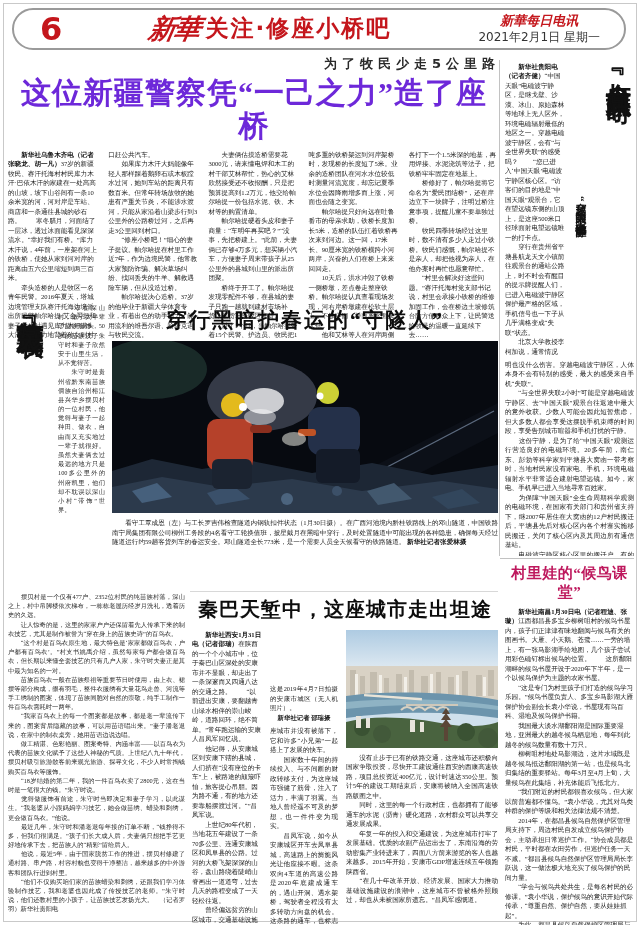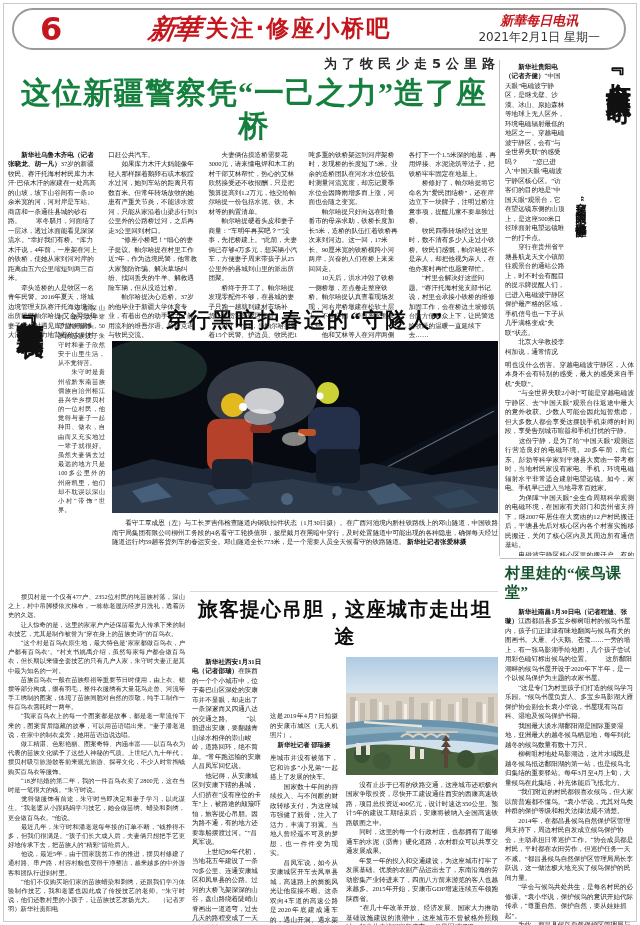--- a/index.html
+++ b/index.html
@@ -20,36 +20,36 @@
   .hlogo .l1{color:#c4161c;font-weight:bold;font-size:13px;font-style:italic;}
   .hlogo .l2{font-size:12px;color:#333;font-family:"DejaVu Sans",sans-serif;}
   
   .flow{white-space:pre-line;text-align:justify;}
   .bodytxt{font-size:6.6px;line-height:1.44;color:#222;}
   b{color:#111;}
   
   .art1{position:absolute;left:8px;top:55px;width:492px;}
   .kicker{text-align:right;font-size:13px;color:#2a2a2a;letter-spacing:5px;font-weight:bold;
           font-family:"DejaVu Sans","Liberation Sans",sans-serif;}
-  .h1a{text-align:center;font-size:30px;font-weight:bold;color:#15803d;letter-spacing:1px;
+  .h1a{text-align:center;font-size:30px;font-weight:bold;color:#6d28d9;letter-spacing:1px;
        margin-top:3px;line-height:1.1;}
   .a1body{margin-top:8px;height:216px;column-count:5;column-gap:9px;overflow:hidden;}
   
   .vline1{position:absolute;left:499px;top:60px;width:1px;height:496px;background:#c2c2c2;}
   .art2{position:absolute;left:505px;top:60px;width:129px;height:496px;}
   .vtitle{position:absolute;right:0;top:0;height:300px;writing-mode:vertical-rl;
           font-size:25px;font-weight:bold;letter-spacing:2px;color:#111;line-height:1.25;}
   .vsub{position:absolute;right:46px;top:134px;height:176px;writing-mode:vertical-rl;
         font-size:11px;font-weight:bold;letter-spacing:1px;color:#111;}
   .a2top{position:absolute;left:0;top:2px;width:62px;height:295px;overflow:hidden;}
   .a2bot{position:absolute;left:0;top:300px;width:129px;height:196px;overflow:hidden;}
   .hline1{position:absolute;left:500px;top:558px;width:134px;height:1px;background:#c2c2c2;}
   
   .art6{position:absolute;left:505px;top:564px;width:129px;}
-  .h6{font-size:15px;font-weight:bold;letter-spacing:0.5px;color:#14532d;}
+  .h6{text-align:center;font-size:15px;font-weight:bold;letter-spacing:0.5px;color:#be185d;}
   .a6body{margin-top:5px;height:332px;overflow:hidden;}
   
   .mtitle{position:absolute;left:10px;top:300px;height:292px;writing-mode:vertical-rl;
           font-size:27px;font-weight:bold;letter-spacing:1px;color:#111;line-height:1.45;}
   .mnarrow{position:absolute;left:58px;top:303px;width:47px;height:284px;overflow:hidden;}
   .mwide{position:absolute;left:8px;top:592px;width:177px;height:328px;overflow:hidden;}
   .miao{font-size:6.3px;line-height:1.46;color:#2a2a2a;}
   
   .feat{position:absolute;left:112px;top:306px;width:386px;}
   .hf{text-align:center;font-size:21px;font-weight:bold;letter-spacing:2px;color:#0d0d0d;}
@@ -199,21 +199,21 @@
     </div>
     <div class="cap1">
       <span>　　看守工覃成恩（左）与工长罗吉伟检查隧道内钢轨扣件状态（1月30日摄）。在广西河池境内黔桂铁路线上的邓山隧道，中国铁路南宁局集团有限公司柳州工务段的4名看守工轮换值班，披星戴月在黑暗中穿行，及时处置隧道中可能出现的各种隐患，确保每天经过隧道运行约59趟客货列车的春运安全。邓山隧道全长773米，是一个需要人员全天候看守的铁路隧道。</span>
       <b>新华社记者张爱林摄</b>
     </div>
   </div>
 
   <div class="sep2"></div>
 
   <div class="art4">
-    <div class="h4">旅客提心吊胆，这座城市走出坦途</div>
+    <div class="h4">秦巴天堑中，这座城市走出坦途</div>
     <div class="a4row">
       <div class="a4c1 bodytxt">
         <span><b>　　新华社西安1月31日电（记者邵瑞）</b><span>在陕西的一个个小城市中，位于秦巴山区深处的安康市并不显眼，却走出了一条深邃而又四通八达的交通之路。</span></span>
         <span class="flow">　　“以前进出安康，要翻越青山绿水相伴的崇山峻岭，道路回环，绝不简单。”常年跑运输的安康人吕凤军回忆说。
 　　他记得，从安康城区到安康下辖的县城，人们挤在“没有座位的卡车”上，被路途的颠簸吓怕，旅客提心吊胆。因为路不通，有的地方还要靠船摆渡过河。“”吕凤军说。
 　　上世纪80年代初，当地花五年建设了一条70多公里、连通安康城区和凤阜县的公路。过河的大桥飞架深深的山谷，盘山路绕着陡峭山脊画出一道道弯，过去几天的路程变成了一天轻松往返。
 　　曾经偏远贫穷的山区城市，交通基础设施与其经济底子一样薄。这里没有拿得出手的传统制造业，没有庞大的消费人群，甚至没有足够的区位优势，天然的交通不便，似乎挡住了经济发展的全部有利条件。</span>
       </div>
       <div class="a4c2">
         <div class="a4cap">

